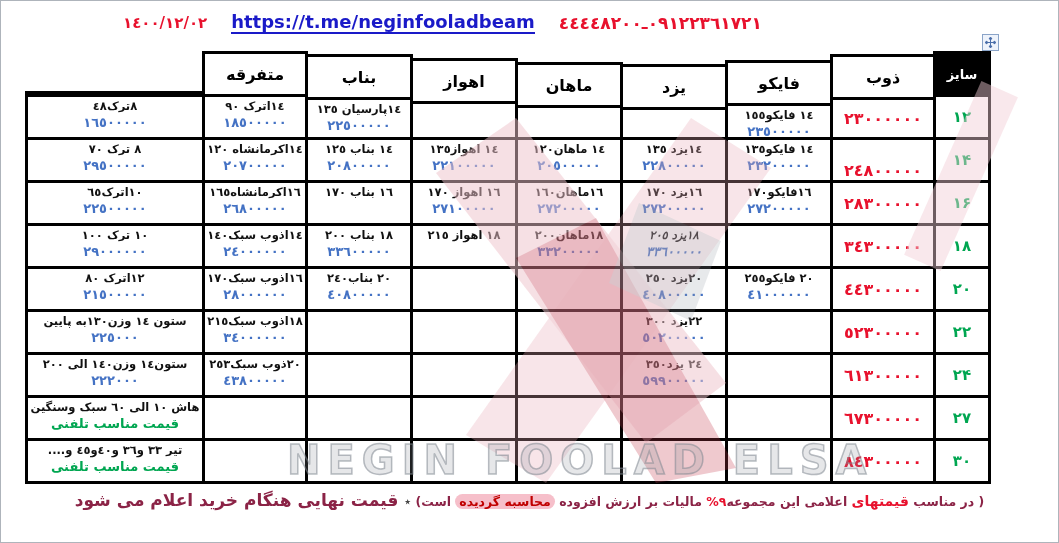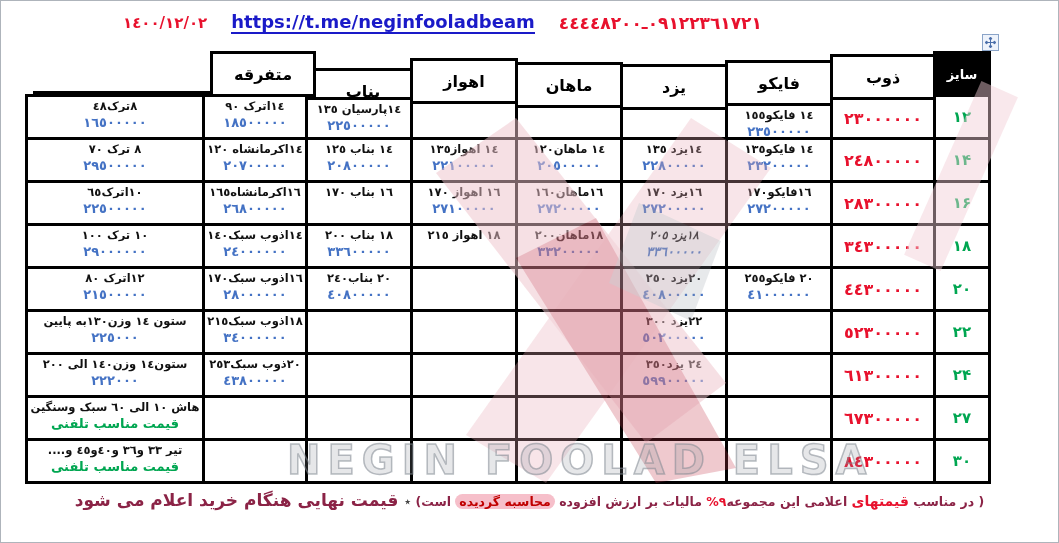--- a/index.html
+++ b/index.html
@@ -79,21 +79,21 @@
   </div>
 
   <div class="tablewrap" id="price-table">
       <div class="thead">
         <div class="hcell hc-size" style="width: 58px; top: 0px;">سایز</div>
         <div class="hcell" style="width: 106px; top: 3px;">ذوب</div>
         <div class="hcell" style="width: 108px; top: 9px;">فایکو</div>
         <div class="hcell" style="width: 108px; top: 13px;">یزد</div>
         <div class="hcell" style="width: 108px; top: 11px;">ماهان</div>
         <div class="hcell" style="width: 108px; top: 7px;">اهواز</div>
-        <div class="hcell" style="width: 100px; top: 17px;">بناب</div>
+        <div class="hcell" style="width: 108px; top: 3px;">بناب</div>
         <div class="hcell" style="width: 106px; top: 0px;">متفرقه</div>
         <div class="hcell" style="width: 180px; top: 0px; margin-top: 40px;">متفرقه - وارداتی</div>
       </div>
       <div class="trow">
         <div class="cell size-cell" style="width: 58px; top: 0px; height: 46px;">۱۲</div>
         <div class="cell zob-cell" style="width: 106px; top: 3px; height: 43px;">
           <span class="zob-price">٢٣٠٠٠٠٠٠</span>
         </div>
         <div class="cell" style="width: 108px; top: 9px; height: 37px;">
           <div class="cname">١٤ فایکو١٥٥</div>
@@ -110,21 +110,21 @@
           <div class="cname">١٤اترک ٩٠</div>
           <div class="cprice">١٨٥٠٠٠٠٠</div>
         </div>
         <div class="cell" style="width: 180px; top: 0px; height: 46px;">
           <div class="cname">٨ترک٤٨</div>
           <div class="cprice">١٦٥٠٠٠٠٠</div>
         </div>
       </div>
       <div class="trow">
         <div class="cell size-cell" style="width: 58px;">۱۴</div>
-        <div class="cell zob-cell" style="width: 106px;">
+        <div class="cell zob-cell" style="width: 106px; align-items: flex-end;">
           <span class="zob-price">٢٤٨٠٠٠٠٠</span>
         </div>
         <div class="cell" style="width: 108px;">
           <div class="cname">١٤ فایکو١٣٥</div>
           <div class="cprice">٢٣٢٠٠٠٠٠</div>
         </div>
         <div class="cell" style="width: 108px;">
           <div class="cname">١٤یزد ١٣٥</div>
           <div class="cprice">٢٢٨٠٠٠٠٠</div>
         </div>

